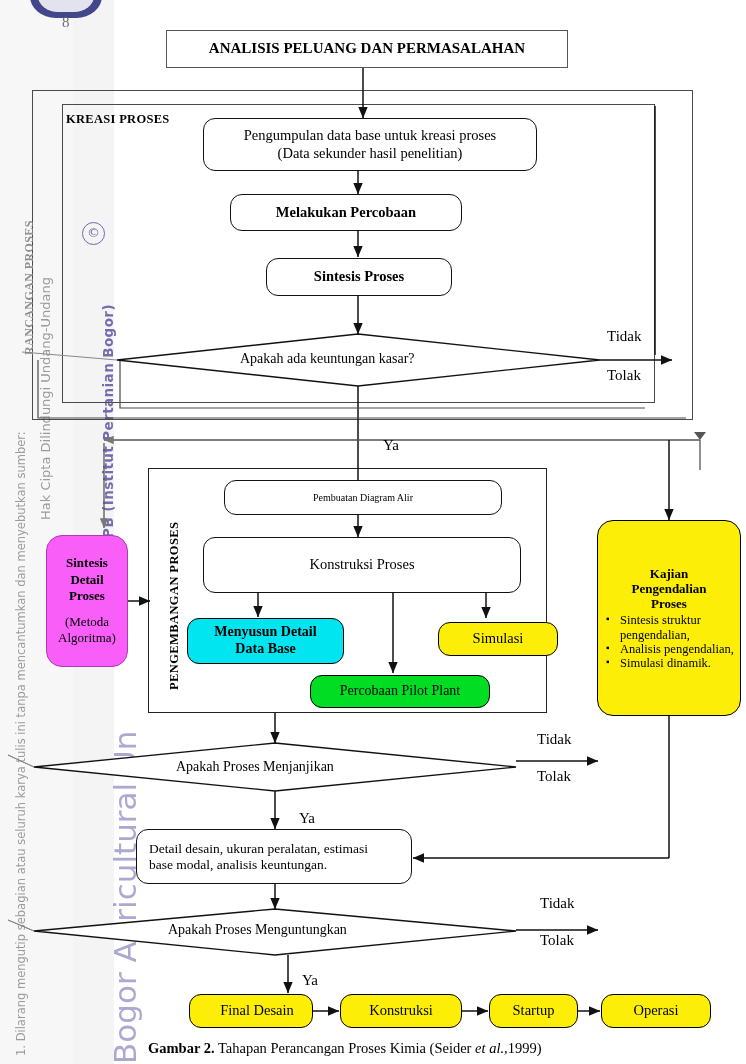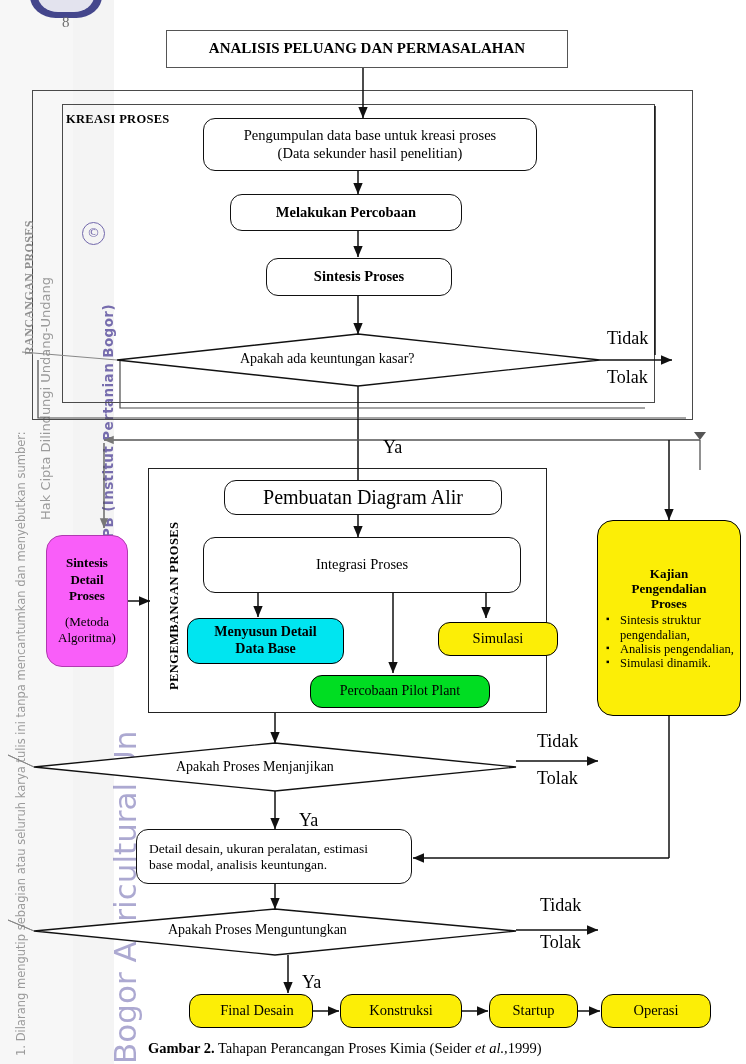--- a/index.html
+++ b/index.html
@@ -85,21 +85,21 @@
   .container-label{
     position:absolute;font-weight:bold;font-size:12.5px;letter-spacing:.3px;
   }
   .vlabel{
     position:absolute;font-weight:bold;font-size:12.5px;letter-spacing:.4px;
     transform-origin:0 0;transform:rotate(-90deg);white-space:nowrap;
   }
 
   
   .elabel{
-    position:absolute;font-size:18px;white-space:nowrap;
+    position:absolute;font-size:15px;white-space:nowrap;
   }
 
   
   .cyan{background:#00e5f0;border:1.6px solid #000;}
   .green{background:#00dd22;border:1.6px solid #000;}
   .yellow{background:#fcee06;border:1.6px solid #000;}
   .magenta{background:#f95ef9;border:1.6px solid #b03ab0;}
 
   
   .kajian{
@@ -248,24 +248,24 @@
   <div class="node round b" style="left:230px;top:194px;width:232px;height:37px;font-size:14.5px;">Melakukan Percobaan</div>
 
   <div class="node round b" style="left:266px;top:258px;width:186px;height:38px;font-size:14.5px;">Sintesis Proses</div>
 
   <div class="elabel" style="left:240px;top:351px;font-size:14px;">Apakah ada keuntungan kasar?</div>
 
   <div class="elabel" style="left:607px;top:328px;">Tidak</div>
   <div class="elabel" style="left:607px;top:367px;">Tolak</div>
   <div class="elabel" style="left:383px;top:437px;">Ya</div>
 
-  <div class="node round" style="left:224px;top:480px;width:278px;height:35px;font-size:20px;">Pembuatan Diagram Alir</div>
+  <div class="node round" style="left:224px;top:480px;width:278px;height:35px;font-size:10px;">Pembuatan Diagram Alir</div>
 
   <div class="node round" style="left:203px;top:537px;width:318px;height:56px;font-size:14.5px;flex-direction:column;">
-    <span>Integrasi Proses</span>
+    <span>Konstruksi Proses</span>
   </div>
 
   <div class="node round cyan b" style="left:187px;top:618px;width:157px;height:46px;font-size:14px;flex-direction:column;align-items:center;">
     <span>Menyusun Detail</span>
     <span>Data Base</span>
   </div>
 
   <div class="node round green" style="left:310px;top:675px;width:180px;height:33px;font-size:14px;">Percobaan Pilot Plant</div>
 
   <div class="node round yellow" style="left:438px;top:622px;width:120px;height:34px;font-size:14.5px;">Simulasi</div>

